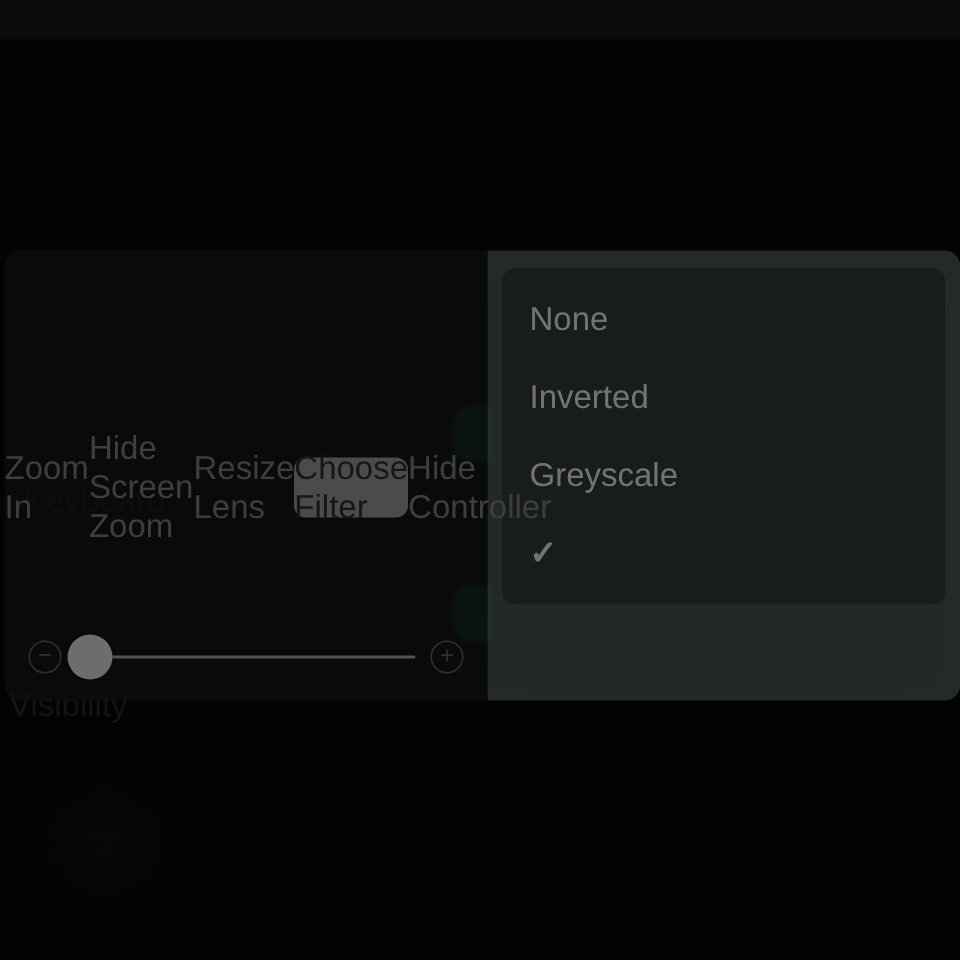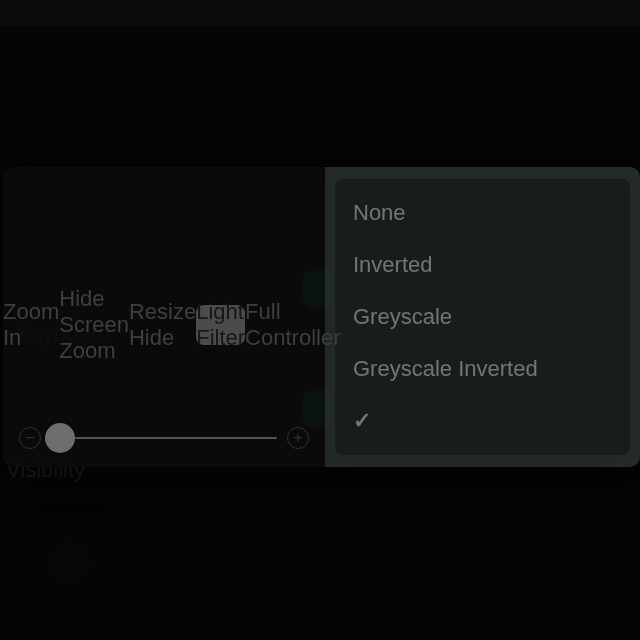--- a/index.html
+++ b/index.html
@@ -155,27 +155,27 @@
 <div class="panels">
 
   <div class="left-panel">
     <div class="menu-item">
       <span>Zoom In</span>
     </div>
     <div class="menu-item">
       <span>Hide Screen Zoom</span>
     </div>
     <div class="menu-item">
-      <span>Resize Hide</span>
+      <span>Resize Lens</span>
     </div>
     <div class="menu-item selected">
-      <span>Light Filter</span>
-    </div>
-    <div class="menu-item">
-      <span>Full Controller</span>
+      <span>Choose Filter</span>
+    </div>
+    <div class="menu-item">
+      <span>Hide Controller</span>
     </div>
 
     <div class="slider-row">
       <div class="slider-icon">
         <span>−</span>
       </div>
       <div class="slider-track">
         <div class="slider-thumb"></div>
       </div>
       <div class="slider-icon">
@@ -189,23 +189,20 @@
       <div class="filter-item">
         <span>None</span>
       </div>
       <div class="filter-item">
         <span>Inverted</span>
       </div>
       <div class="filter-item">
         <span>Greyscale</span>
       </div>
       <div class="filter-item">
-        <span>Greyscale Inverted</span>
-      </div>
-      <div class="filter-item">
         <span class="checkmark">✓</span>
       </div>
     </div>
   </div>
 
 </div>
 
 <div class="dim-overlay"></div>
 
 </body></html>

